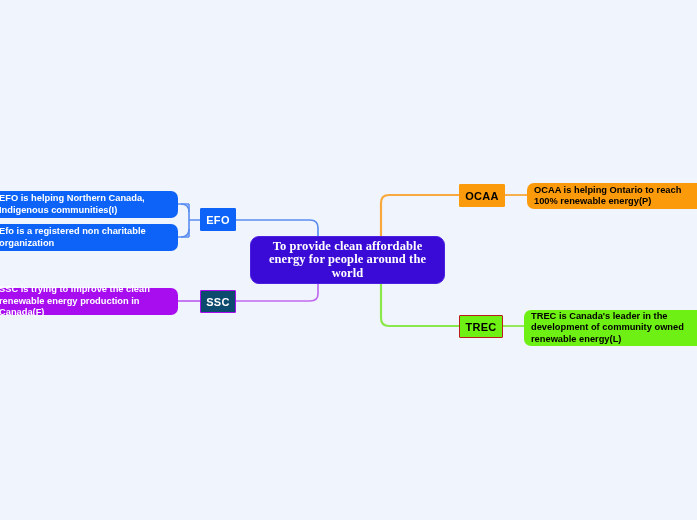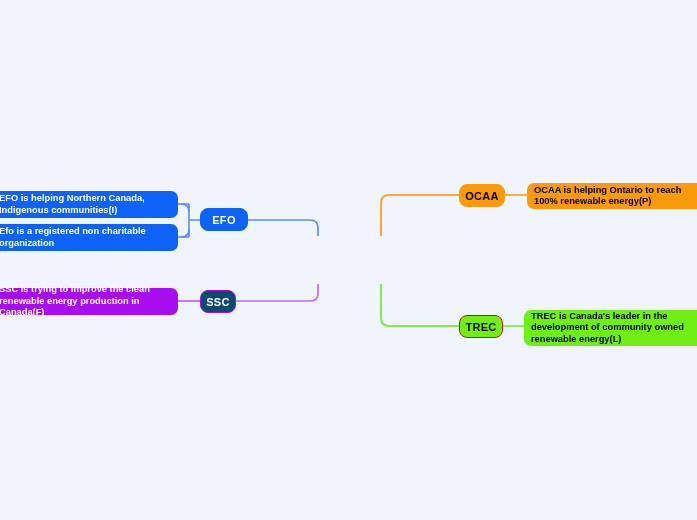--- a/index.html
+++ b/index.html
@@ -23,21 +23,21 @@
   .edges {
     position: absolute;
     left: 0; top: 0;
     width: 697px;
     height: 520px;
     pointer-events: none;
   }
   .node {
     position: absolute;
     box-sizing: border-box;
-    border-radius: 8px;
+    border-radius: 1px;
     display: flex;
     align-items: center;
     justify-content: center;
     text-align: center;
   }
 
   
   #root-node {
     left: 250px;
     top: 236px;
@@ -58,21 +58,21 @@
 
   
   .branch-label {
     font-weight: bold;
     font-size: 11px;
     letter-spacing: 0.3px;
     height: 23px;
     z-index: 4;
   }
   #branch-efo {
-    left: 200px; top: 208px; width: 48px;
+    left: 200px; top: 208px; width: 36px;
     background: #0d63f8;
     border: 1px solid #0d63f8;
     color: #ffffff;
   }
   #branch-ssc {
     left: 200px; top: 290px; width: 36px;
     background: #0c4a6e;
     border: 1px solid #a80df0;
     color: #ffffff;
   }
@@ -164,14 +164,15 @@
   <div class="node leaf" id="leaf-trec-1">TREC is Canada's leader in the development of community owned renewable energy(L)</div>
 
   <div class="node branch-label" id="branch-efo">EFO</div>
 
   <div class="node branch-label" id="branch-ssc">SSC</div>
 
   <div class="node branch-label" id="branch-ocaa">OCAA</div>
 
   <div class="node branch-label" id="branch-trec">TREC</div>
 
+  <div class="node" id="root-node">To provide clean affordable energy for people around the world</div>
 
 </div>
 
 </body></html>

